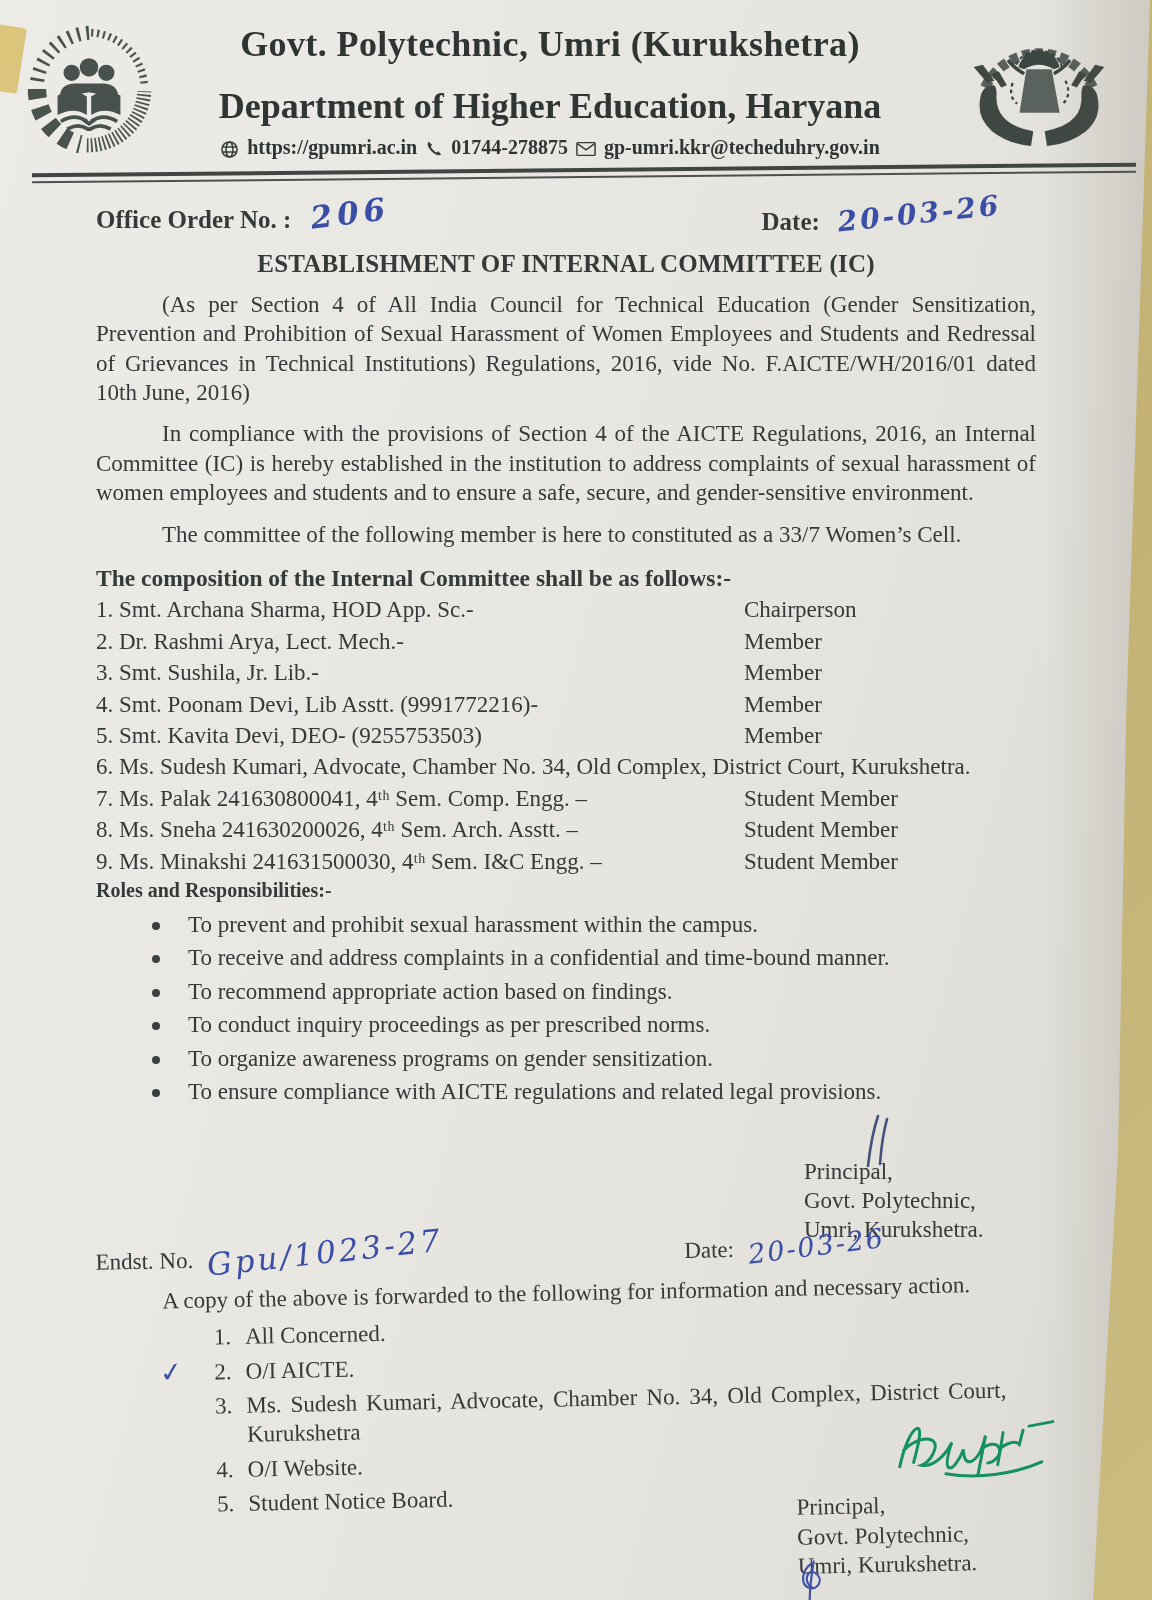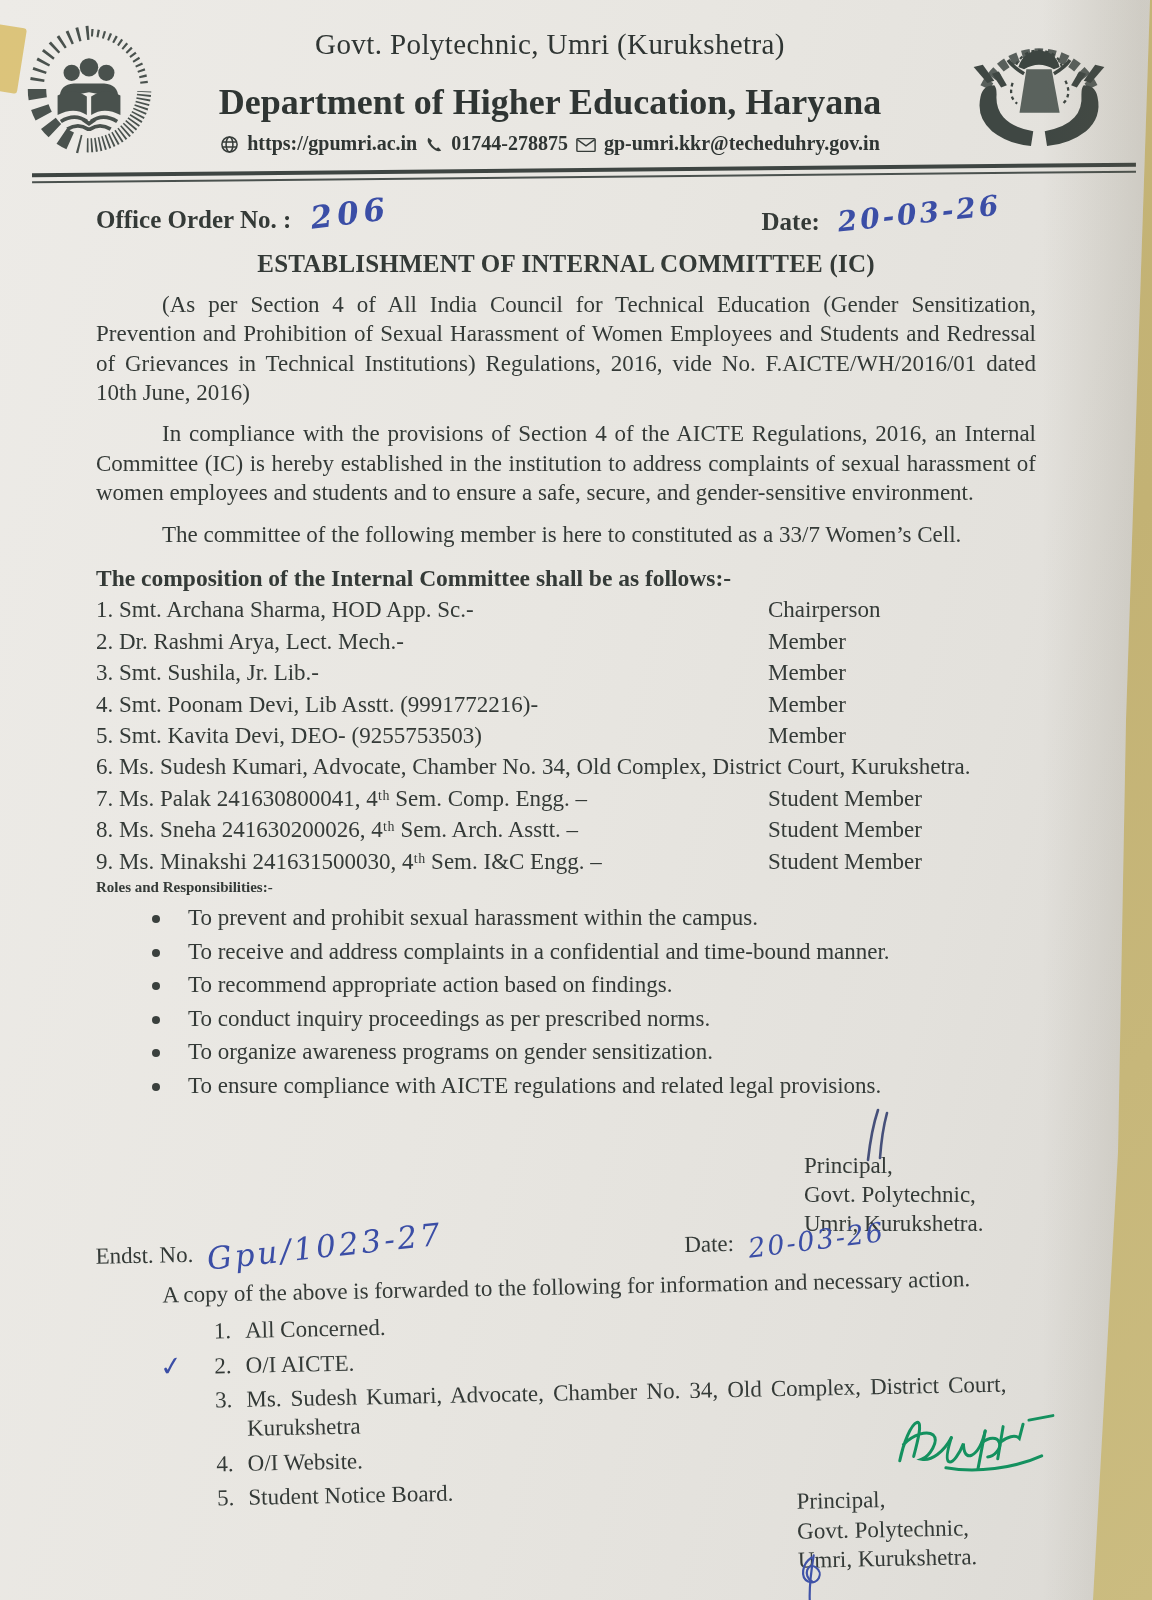--- a/index.html
+++ b/index.html
@@ -17,21 +17,21 @@
     content:""; position:absolute; top:0; bottom:0; right:0; width:110px;
     background:linear-gradient(90deg, rgba(100,92,70,0) 0%, rgba(100,92,70,.16) 90%);
   }
   .tape { position:absolute; left:-8px; top:26px; width:30px; height:66px;
     background:#d9c06f; transform:rotate(9deg); border-radius:3px; opacity:.9; }
 
   
   .header { position:relative; display:flex; align-items:center; padding:16px 18px 2px 24px; }
   .logo-left { flex:0 0 132px; }
   .header-center { flex:1; text-align:center; color:#2f3533; }
-  .inst-name { font-size:29px; font-weight:normal; letter-spacing:.4px; }
+  .inst-name { font-size:36px; font-weight:bold; letter-spacing:.4px; }
   .dept-name { font-size:36px; font-weight:bold; margin-top:20px; }
   .contact-line { margin-top:9px; font-size:20px; font-weight:bold;
     display:flex; justify-content:center; align-items:center; gap:8px; }
   .contact-line svg { vertical-align:middle; }
   .logo-right { flex:0 0 190px; display:flex; justify-content:center; }
   .rule-wrap { padding:0 16px 0 32px; }
   .rule { height:4px; border-top:4px solid #3e4542; border-bottom:2px solid #4a514e;
     transform:rotate(-0.55deg); }
 
   
@@ -44,25 +44,25 @@
   .order-right { display:flex; gap:18px; margin-right:34px; align-items:flex-end; }
   .date-hw { font-size:28px; letter-spacing:3px; transform:rotate(-6deg) translateY(-6px); }
 
   .doc-title { text-align:center; font-weight:bold; font-size:25px; margin-top:10px; letter-spacing:.2px; }
 
   p.para { margin:10px 0 0 0; text-align:justify; text-indent:66px; }
   p.para.no-indent-wrap { margin-top:12px; }
 
   .comp-heading { font-weight:bold; margin-top:14px; font-size:23.5px; }
 
-  .member-row { display:grid; grid-template-columns:648px 1fr; margin-top:2px;gap:24px; }
+  .member-row { display:grid; grid-template-columns:648px 1fr; margin-top:2px; }
   .member-row.full { display:block; text-align:justify; }
   .m-role { padding-left:0; }
 
-  .roles-heading { font-weight:bold; font-size:15px; margin-top:2px; }
+  .roles-heading { font-weight:bold; font-size:20px; margin-top:2px; }
   ul.roles { list-style:none; margin:6px 0 0 0; padding:0; }
   ul.roles li { position:relative; padding-left:92px; margin-bottom:4px; }
   ul.roles li::before { content:""; position:absolute; left:56px; top:12px;
     width:8px; height:8px; border-radius:50%; background:#3a403d; }
 
   
   .sig1 { margin:6px 0 0 708px; line-height:1.26; position:relative; padding-top:46px; width:240px; }
   .sig-strokes { position:absolute; left:52px; top:0; }
 
   .lower { transform:rotate(-1.15deg); transform-origin:40px 40px; margin-top:2px; }

